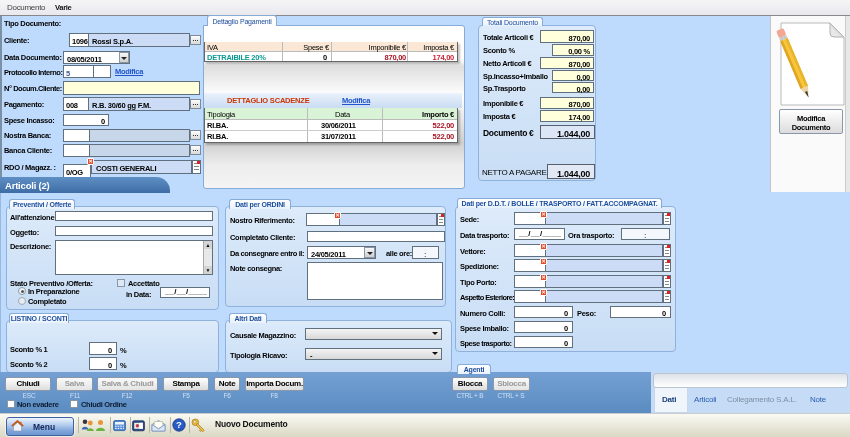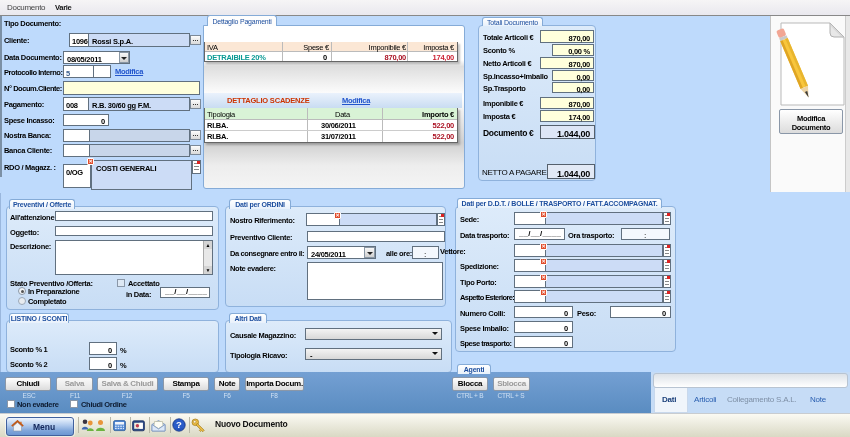--- a/index.html
+++ b/index.html
@@ -88,25 +88,28 @@
 <div class="lbl" style="left:4px;top:146px">Banca Cliente:</div>
 <div class="inp" style="left:63px;top:144px;width:27px;height:13px"></div>
 <div class="inp gro" style="left:89px;top:144px;width:101px;height:13px"></div>
 <div class="dots" style="left:190px;top:145px;width:11px;height:10px">...</div>
 
 <div class="lbl" style="left:4px;top:163px">RDO / Magazz. :</div>
 <div class="inp" style="left:63px;top:164px;width:28px;height:24px">
       <span class="val" style="position:absolute;left:2px;top:3px">0/OG</span>
     </div>
 <div class="redx" style="left:87px;top:158px">✕</div>
-<div class="inp ro" style="left:91px;top:160px;width:101px;height:30px">
+<div class="inp ro" style="left:91px;top:160px;width:101px;height:14px">
       <span class="val" style="position:absolute;left:4px;top:3px">COSTI GENERALI</span>
     </div>
 <div class="npicon" style="left:192px;top:160px;width:9px;height:14px"></div>
 
+<div class="ap" style="left:0;top:177px;width:170px;height:16px;background:linear-gradient(#5e8fc4,#3e6da5);border-radius:0 14px 0 0">
+  <span style="position:absolute;left:5px;top:3px;font:700 9.5px 'Liberation Sans';letter-spacing:-0.2px;color:#fff">Articoli (2)</span>
+</div>
 
 <div class="ap" style="left:203px;top:25px;width:260px;height:162px;background:linear-gradient(180deg,#ffffff 0%,#ffffff 21%,#dedede 25%,#f6f6f6 38%,#ffffff 44%,#d0d0d0 72%,#ededed 86%,#f4f4f4 100%);border:1px solid #85abd7;border-radius:0 3px 3px 3px"></div>
 <div class="tab" style="left:207px;top:15px;width:70px;height:11px;font-weight:400;line-height:11px;background:#fdfdfd">Dettaglio Pagamenti</div>
 
 
 <div class="ap" style="left:204px;top:42px;width:252px;height:19px;background:#fff;border:1px solid #666;border-width:0 1px 1px 1px;box-shadow:2px 2px 2px rgba(0,0,0,0.25)">
   <div style="position:absolute;left:0;top:0;width:100%;height:9px;background:#fbe7d5;border-bottom:1px solid #bbb"></div>
   <div style="position:absolute;left:77px;top:0;width:1px;height:100%;background:#bbb"></div>
   <div style="position:absolute;left:126px;top:0;width:1px;height:100%;background:#bbb"></div>
   <div style="position:absolute;left:202px;top:0;width:1px;height:100%;background:#bbb"></div>
@@ -239,32 +242,32 @@
     </div>
 <div class="lbl" style="left:120px;top:361px">%</div>
 
 <div class="panel" style="left:225px;top:206px;width:221px;height:101px"></div>
 <div class="tab" style="left:229px;top:199px;width:62px;height:10px;line-height:10px">Dati per ORDINI</div>
 <div class="lbl" style="left:230px;top:216px">Nostro Riferimento:</div>
 <div class="inp" style="left:306px;top:213px;width:34px;height:13px"></div>
 <div class="redx" style="left:334px;top:212px">✕</div>
 <div class="inp ro" style="left:339px;top:213px;width:98px;height:13px"></div>
 <div class="npicon" style="left:437px;top:213px;width:8px;height:13px"></div>
-<div class="lbl" style="left:230px;top:233px">Preventivo Cliente:</div>
+<div class="lbl" style="left:230px;top:233px">Completato Cliente:</div>
 <div class="inp" style="left:307px;top:231px;width:138px;height:11px"></div>
 <div class="lbl" style="left:230px;top:249px;letter-spacing:-0.4px">Da consegnare entro il:</div>
 <div class="inp" style="left:307px;top:246px;width:69px;height:13px">
       <span class="val" style="position:absolute;left:3px;top:3px">24/05/2011</span>
     </div>
 <div class="ddarrow" style="left:364px;top:247px;width:11px;height:11px"></div>
 <div class="lbl" style="left:386px;top:249px">alle ore:</div>
 <div class="inp" style="left:412px;top:246px;width:27px;height:13px;background:#f4f8fd">
       <span class="val" style="position:absolute;left:11px;top:3px;color:#666">:</span>
     </div>
-<div class="lbl" style="left:230px;top:264px">Note evadere:</div>
+<div class="lbl" style="left:230px;top:264px">Note consegna:</div>
 <div class="inp" style="left:307px;top:262px;width:136px;height:38px"></div>
 
 <div class="panel" style="left:225px;top:320px;width:227px;height:53px"></div>
 <div class="tab" style="left:229px;top:313px;width:38px;height:10px;line-height:10px">Altri Dati</div>
 <div class="lbl" style="left:230px;top:331px">Causale Magazzino:</div>
 <div class="inp" style="left:305px;top:328px;width:137px;height:12px;background:linear-gradient(#f4f4f4,#d8d8d8)">
       <span style="position:absolute;right:3px;top:3px;border:3.5px solid transparent;border-top-color:#111"></span>
     </div>
 <div class="lbl" style="left:230px;top:351px">Tipologia Ricavo:</div>
 <div class="inp" style="left:305px;top:348px;width:137px;height:12px;background:linear-gradient(#f4f4f4,#d8d8d8)">
@@ -280,21 +283,21 @@
 <div class="inp ro" style="left:545px;top:212px;width:118px;height:13px"></div>
 <div class="npicon" style="left:663px;top:212px;width:8px;height:13px"></div>
 <div class="lbl" style="left:460px;top:231px">Data trasporto:</div>
 <div class="inp" style="left:514px;top:228px;width:51px;height:12px">
       <span style="position:absolute;left:4px;top:0px;font:700 8px 'Liberation Sans';letter-spacing:0.2px">__/__/____</span>
     </div>
 <div class="lbl" style="left:568px;top:231px">Ora trasporto:</div>
 <div class="inp" style="left:621px;top:228px;width:49px;height:12px;background:#f4f8fd">
       <span class="val" style="position:absolute;left:22px;top:2px;color:#666">:</span>
     </div>
-<div class="lbl" style="left:440px;top:247px">Vettore:</div>
+<div class="lbl" style="left:460px;top:247px">Vettore:</div>
 <div class="inp" style="left:514px;top:244px;width:32px;height:13px"></div>
 <div class="redx" style="left:540px;top:243px">✕</div>
 <div class="inp ro" style="left:545px;top:244px;width:118px;height:13px"></div>
 <div class="npicon" style="left:663px;top:244px;width:8px;height:13px"></div>
 <div class="lbl" style="left:460px;top:262px">Spedizione:</div>
 <div class="inp" style="left:514px;top:259px;width:32px;height:13px"></div>
 <div class="redx" style="left:540px;top:258px">✕</div>
 <div class="inp ro" style="left:545px;top:259px;width:118px;height:13px"></div>
 <div class="npicon" style="left:663px;top:259px;width:8px;height:13px"></div>
 <div class="lbl" style="left:460px;top:278px">Tipo Porto:</div>

